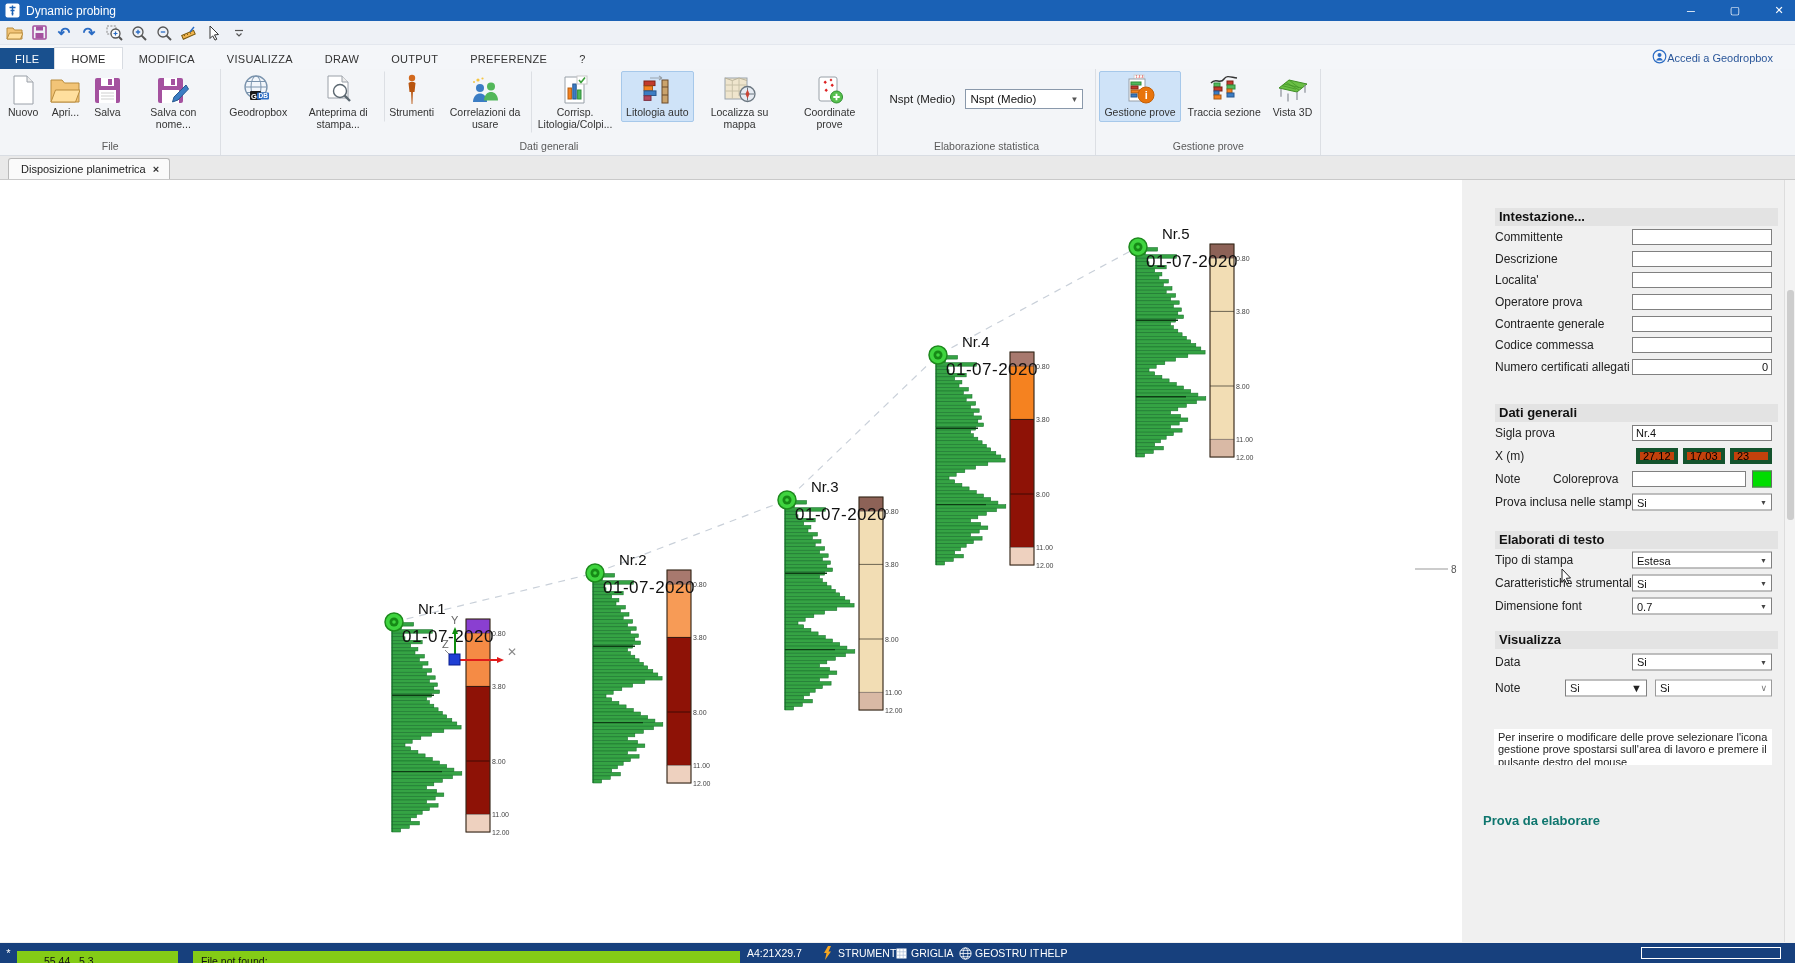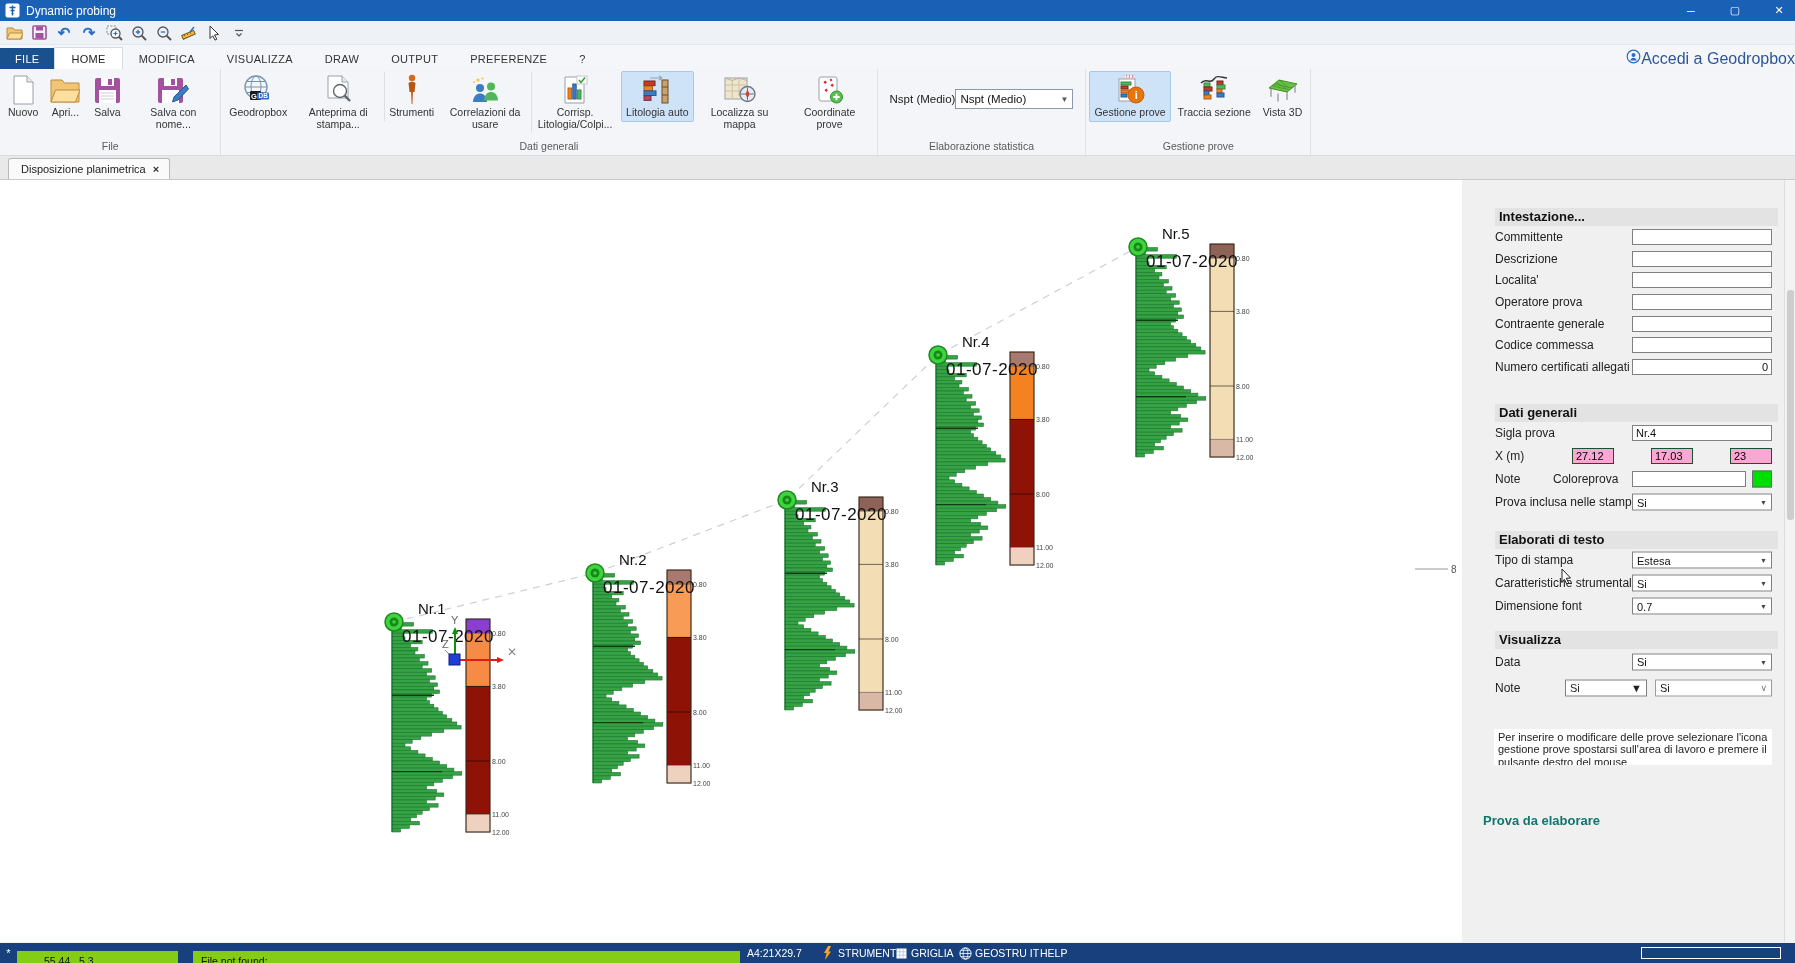--- a/index.html
+++ b/index.html
@@ -16,33 +16,33 @@
   
   .quickbar{position:absolute;left:0;top:21px;width:1795px;height:24px;background:#eef1f6;display:flex;align-items:center;padding-left:4px;gap:5px;border-bottom:1px solid #e3e7ee;}
   .qbtn{width:20px;height:20px;display:flex;align-items:center;justify-content:center;}
   .qglyph{font-size:15px;font-weight:bold;color:#2b6cc4;line-height:14px;}
 
   
   .menubar{position:absolute;left:0;top:45px;width:1795px;height:24px;background:#f4f6f9;display:flex;align-items:flex-end;}
   .mtab{font-size:11px;color:#333;padding:5px 16px 4px 16px;letter-spacing:.3px;}
   .mtab.file{background:#19508e;color:#fff;padding:5px 15px 4px 15px;}
   .mtab.active{background:#fff;border:1px solid #d8dce2;border-bottom:none;color:#1a1a1a;}
-  .account{position:absolute;right:0;top:4px;display:flex;align-items:center;font-size:16px;color:#2b579a;}
+  .account{position:absolute;right:22px;top:4px;display:flex;align-items:center;font-size:11px;color:#2b579a;}
 
   
   .ribbon{position:absolute;left:0;top:69px;width:1795px;height:87px;background:#f3f5f8;border-bottom:1px solid #d9dde3;display:flex;align-items:stretch;}
   .rgroup{display:flex;flex-direction:column;border-right:1px solid #dcdfe4;padding:2px 2px 0 2px;}
   .rbtns{display:flex;flex:1;align-items:flex-start;}
   .rbtn{display:flex;flex-direction:column;align-items:center;padding:2px 4px;margin:0 1px;min-width:40px;max-width:88px;border:1px solid transparent;border-radius:2px;}
   .rbtn.sel{background:#cfe3f8;border-color:#a6c8ea;}
   .rbtn.sep{border-left:1px solid #dcdfe4;border-radius:0;}
   .ricon{height:32px;display:flex;align-items:center;justify-content:center;}
   .rtext{font-size:10.5px;line-height:11.5px;color:#333;text-align:center;white-space:pre-line;margin-top:1px;}
   .rlabel{font-size:10.5px;color:#5a5a5a;text-align:center;height:16px;line-height:15px;}
-  .nsptwrap{display:flex;align-items:center;gap:0;padding:18px 10px 0 10px;}
+  .nsptwrap{display:flex;align-items:center;gap:10px;padding:18px 10px 0 10px;}
   .nsptlabel{font-size:11.5px;color:#222;}
   .nsptselect{width:118px;height:20px;background:#fff;border:1px solid #8a99ab;font-size:11.5px;display:flex;align-items:center;padding:0 4px;justify-content:space-between;color:#111;}
   .nsptselect .arr{color:#555;font-size:8px;}
 
   
   .doctabs{position:absolute;left:0;top:156px;width:1795px;height:24px;background:#e9e9e9;border-bottom:1px solid #c9c9c9;display:flex;align-items:flex-end;}
   .doctab{margin-left:8px;background:#fafafa;border:1px solid #b9b9b9;border-bottom:none;border-radius:3px 3px 0 0;font-size:11px;color:#222;padding:4px 10px 4px 12px;display:flex;align-items:center;gap:7px;}
   .doctab .x{color:#333;font-size:11px;font-weight:bold;}
 
   
@@ -54,21 +54,21 @@
   .phdr{margin:0 6px 0 27px;background:#e3e3e3;font-size:13px;font-weight:bold;color:#111;padding:2px 0 2px 4px;height:18px;line-height:14px;}
   .phdr.first{margin-top:28px;}
   .prow{position:relative;height:21.7px;display:flex;align-items:center;padding-left:27px;font-size:12px;color:#222;}
   .sec1 .prow{height:21.7px;}
   .sec2 .prow{height:23px;}
   .sec3 .prow{height:23px;}
   .sec4 .prow{height:26px;}
   .pinput{position:absolute;right:12px;top:50%;transform:translateY(-50%);width:140px;height:16px;background:#fff;border:1px solid #808080;font-size:11px;padding:0 3px;color:#111;}
   .pinput.rt{text-align:right;}
   .ptriple{position:absolute;right:12px;top:50%;transform:translateY(-50%);display:flex;gap:5px;}
-  .ptriple .pinput3{width:42px;height:16px;background:#f9a8d4;border:1px solid #14532d;font-size:11px;padding:0 3px;margin-left:32px;}
+  .ptriple .pinput3{width:42px;height:16px;background:#c2410c;border:4px solid #14532d;font-size:11px;padding:0 3px;}
   .psel{position:absolute;right:12px;top:50%;transform:translateY(-50%);width:140px;height:17px;background:#fff;border:1px solid #808080;font-size:11px;display:flex;align-items:center;justify-content:space-between;padding:0 4px;color:#111;}
   .psel .arr{font-size:7px;color:#444;}
   .lbl2{position:absolute;left:85px;}
   .cinput{position:absolute;left:164px;width:114px;height:16px;top:50%;transform:translateY(-50%);background:#fff;border:1px solid #808080;}
   .swatch{position:absolute;right:12px;top:50%;transform:translateY(-50%);width:20px;height:17px;border:1px solid #6a6a6a;}
   .dsel1{position:absolute;left:97px;width:82px;height:17px;top:50%;transform:translateY(-50%);background:#fff;border:1px solid #808080;font-size:11px;display:flex;align-items:center;justify-content:space-between;padding:0 4px;}
   .dsel2{position:absolute;right:12px;width:117px;height:17px;top:50%;transform:translateY(-50%);background:#fff;border:1px solid #9a9a9a;font-size:11px;display:flex;align-items:center;justify-content:space-between;padding:0 4px;color:#111;}
   .dsel2 .chev{color:#777;font-size:9px;}
   .pinfo{margin:28px 12px 0 26px;background:#fff;font-size:11px;line-height:12.5px;color:#222;height:36px;overflow:hidden;padding:2px 4px;}
   .pfooter{margin:48px 0 0 15px;font-size:13px;font-weight:bold;color:#0f766e;}

